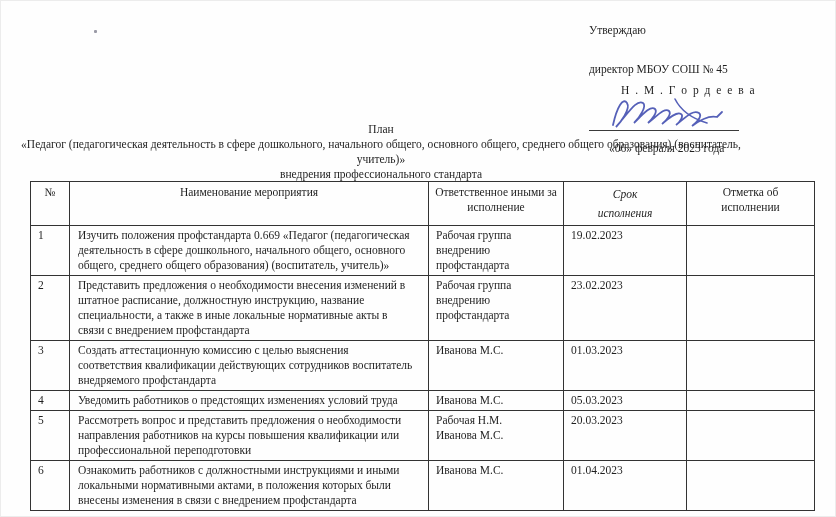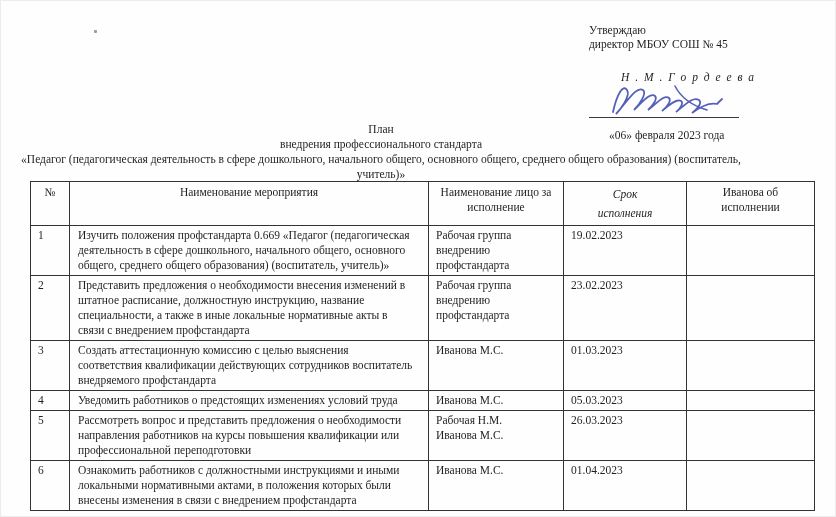--- a/index.html
+++ b/index.html
@@ -10,23 +10,23 @@
     background:#fefefe;
     font-family:"Liberation Serif","DejaVu Serif",serif;
     color:#1f1f1f;
     overflow:hidden;
     border:1px solid #ececec;
   }
   .speck { position:absolute; left:93px; top:29px; width:3px; height:3px; background:#9a9aa6; border-radius:1px; }
 
   
   .approval { position:absolute; left:588px; top:22px; width:210px; font-size:11.5px; line-height:14px; }
-  .approval .l1 { margin-bottom:0; }
-  .approval .l2 { margin-bottom:19px; }
-  .approval .name { padding-left:32px; letter-spacing:1.5px; margin-bottom:4px;font-style:italic; }
+  .approval .l1 { margin-bottom:25px; }
+  .approval .l2 { margin-bottom:7px; }
+  .approval .name { padding-left:32px; letter-spacing:1.5px; margin-bottom:4px; }
   .sig-wrap { position:relative; width:150px; height:30px; border-bottom:1px solid #3a3a3a; }
   .sig-svg { position:absolute; left:18px; top:-8px; }
   .approval .date { padding-left:20px; margin-top:10px; }
 
   
   .doc-title { position:absolute; left:0; top:121px; width:760px; text-align:center; font-size:11.5px; line-height:15px; }
 
   
   table.plan {
     position:absolute; left:29px; top:180px;
@@ -68,41 +68,41 @@
       <svg class="sig-svg" width="120" height="40" viewBox="0 0 120 40">
         <path d="M6,32 C10,14 16,4 20,10 C24,16 13,30 9,34 C22,19 30,6 36,10 C40,13 33,24 27,30 C36,21 44,12 48,16 C51,19 45,26 41,30 C50,23 58,14 62,18 C65,21 59,28 55,31 C62,25 70,18 74,21 C77,23 73,29 69,32 C78,25 86,16 92,20 C96,23 89,30 85,33 C93,27 102,22 110,24 L115,19" fill="none" stroke="#5560b8" stroke-width="1.8" stroke-linecap="round"></path>
         <path d="M68,6 C72,14 80,24 100,30" fill="none" stroke="#5560b8" stroke-width="1.6" stroke-linecap="round"></path>
       </svg>
     </div>
     <div class="date">«06» февраля 2023 года</div>
   </div>
 
   <div class="doc-title">
     <div>План</div>
+    <div>«Педагог (педагогическая деятельность в сфере дошкольного, начального общего, основного общего, среднего общего образования) (воспитатель, учитель)»</div>
     <div>внедрения профессионального стандарта</div>
-    <div>«Педагог (педагогическая деятельность в сфере дошкольного, начального общего, основного общего, среднего общего образования) (воспитатель, учитель)»</div>
   </div>
 
   <table class="plan">
     <colgroup>
       <col style="width:39px">
         <col style="width:359px">
         <col style="width:135px">
         <col style="width:123px">
         <col style="width:128px">
     </colgroup>
     <tbody>
       <tr class="hdr">
         <th>№</th>
         <th>Наименование мероприятия</th>
-        <th>Наименование лицо за
+        <th>Ответственное иными за
 исполнение</th>
         <th class="th-srok">Срок
 исполнения</th>
-        <th>Иванова об
+        <th>Отметка об
 исполнении</th>
       </tr>
       <tr class="r1">
         <td class="c-num">1</td>
         <td class="c-act">Изучить положения профстандарта 0.669 «Педагог (педагогическая деятельность в сфере дошкольного, начального общего, основного общего, среднего общего образования) (воспитатель, учитель)»</td>
         <td class="c-resp">Рабочая группа
 внедрению
 профстандарта</td>
         <td class="c-date">19.02.2023</td>
         <td class="c-mark"></td>
@@ -128,21 +128,21 @@
         <td class="c-act">Уведомить работников о предстоящих изменениях условий труда</td>
         <td class="c-resp">Иванова М.С.</td>
         <td class="c-date">05.03.2023</td>
         <td class="c-mark"></td>
       </tr>
       <tr class="r5">
         <td class="c-num">5</td>
         <td class="c-act">Рассмотреть вопрос и представить предложения о необходимости направления работников на курсы повышения квалификации или профессиональной переподготовки</td>
         <td class="c-resp">Рабочая Н.М.
 Иванова М.С.</td>
-        <td class="c-date">26.03.2023</td>
+        <td class="c-date">20.03.2023</td>
         <td class="c-mark"></td>
       </tr>
       <tr class="r6">
         <td class="c-num">6</td>
         <td class="c-act">Ознакомить работников с должностными инструкциями и иными локальными нормативными актами, в положения которых были внесены изменения в связи с внедрением профстандарта</td>
         <td class="c-resp">Иванова М.С.</td>
         <td class="c-date">01.04.2023</td>
         <td class="c-mark"></td>
       </tr>
 

